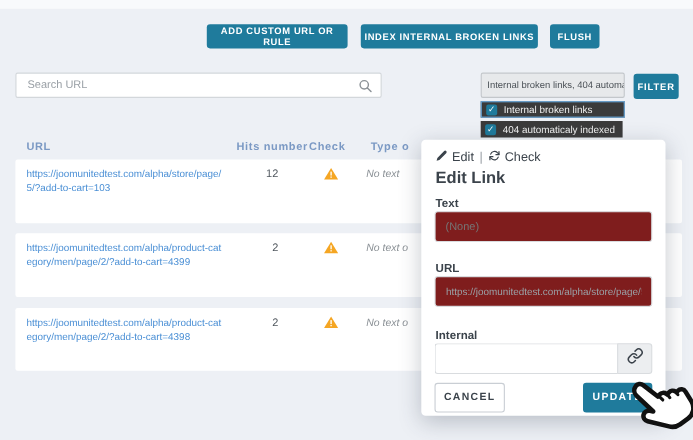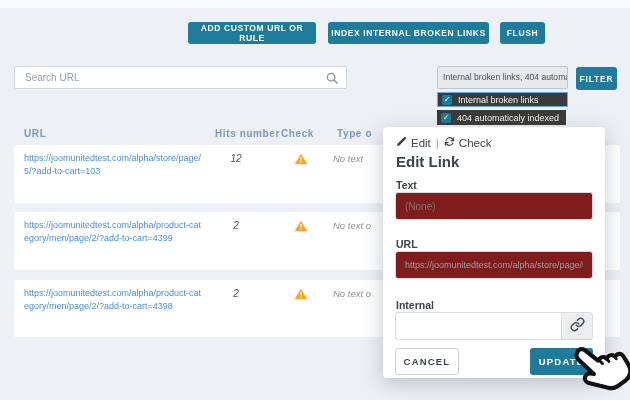--- a/index.html
+++ b/index.html
@@ -49,22 +49,22 @@
 
   
   .col-h{ position:absolute; top:128px; font-size:10px; font-weight:700; color:#7b99c4;
     letter-spacing:.6px; }
   #col-url{ left:24px; } #col-hits{ left:215px; } #col-status{ left:281px; } #col-type{ left:337px; }
 
   .row-card{ position:absolute; left:14px; width:606px; background:#fff; border-radius:2px; }
   #row-0{ top:145px; height:58px; } #row-1{ top:212px; height:58px; } #row-2{ top:280px; height:57px; }
   .cell-url{ position:absolute; left:10px; top:7px; width:182px; font-size:9px; line-height:13px;
     color:#4a8fd5; word-break:break-all; cursor:pointer; }
-  .cell-hits{ position:absolute; left:205px; top:8px; width:34px; text-align:center;
-    font-size:10px; color:#50575e;font-style:italic; }
+  .cell-hits{ position:absolute; left:205px; top:8px; width:34px; text-align:right;
+    font-size:10px; color:#50575e; }
   .cell-status{ position:absolute; left:280px; top:6px; }
   .cell-type{ position:absolute; left:319px; top:8px; font-size:9.5px; font-style:italic; color:#8b9196; }
 
   
   .popup{ position:absolute; left:383px; top:127px; width:222px; height:251px; background:#fff;
     border-radius:4px; box-shadow:0 5px 20px rgba(50,60,80,.28); z-index:5; }
   .pop-actions{ position:absolute; left:13px; top:9px; display:flex; align-items:center; gap:5px;
     font-size:11.5px; color:#3b434b; }
   .pop-sep{ color:#9aa0a6; }
   .pop-link{ cursor:pointer; display:flex; align-items:center; gap:4px; }

